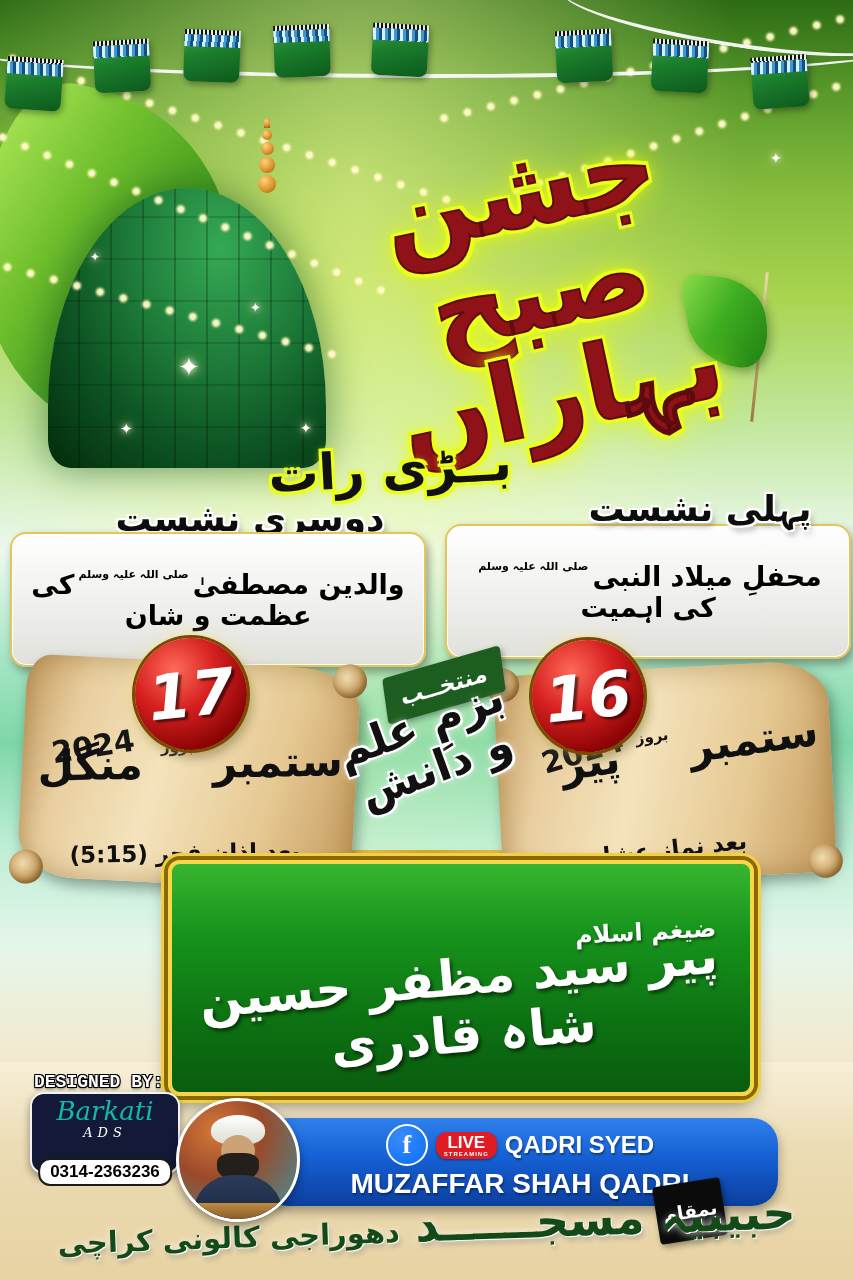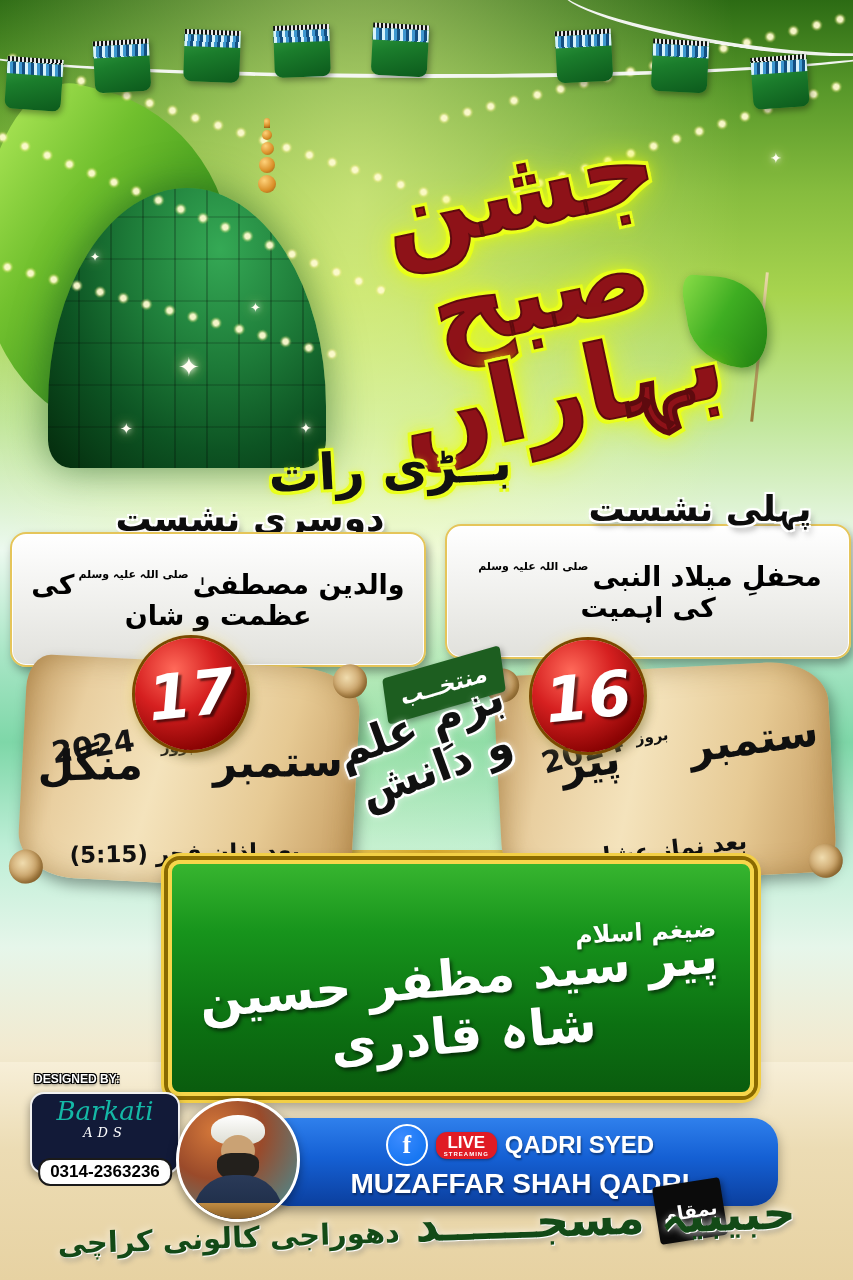--- a/index.html
+++ b/index.html
@@ -105,22 +105,22 @@
     background:#070707;color:#fff;font-weight:bold;font-size:21px;padding:5px 32px;border-radius:22px;
     box-shadow:0 2px 5px rgba(0,0,0,.55),inset 0 0 0 1px #3a3a3a;white-space:nowrap;}
   .prefix{position:absolute;top:54px;right:34px;direction:rtl;color:#fff;font-size:24px;font-weight:bold;
     transform:rotate(-3deg);text-shadow:1px 2px 3px rgba(0,0,0,.5);}
   .name-urdu{position:absolute;top:86px;left:10px;right:10px;direction:rtl;text-align:center;color:#fff;
     font-weight:bold;font-size:50px;line-height:1.14;transform:rotate(-5deg);
     text-shadow:2px 3px 4px rgba(0,0,0,.55);}
   
   .bottom-band{position:absolute;left:0;top:1062px;width:853px;height:218px;z-index:3;
     background:linear-gradient(180deg,#f7efd8 0%,#ecdcb4 40%,#e7d2a2 100%);}
-  .designed-label{position:absolute;left:34px;top:1072px;z-index:6;color:#fff;font-weight:bold;font-size:12px;
-    font-family:Liberation Sans, sans-serif;
+  .designed-label{position:absolute;left:34px;top:1072px;z-index:6;color:#fff;font-weight:bold;font-size:18px;
+    font-family:Liberation Mono, monospace;
     text-shadow:1px 1px 0 #000,-1px -1px 0 #000,1px -1px 0 #000,-1px 1px 0 #000,0 2px 3px rgba(0,0,0,.6);}
   .designer-box{position:absolute;left:30px;top:1092px;width:146px;height:78px;z-index:6;
     background:#121a38;border:2px solid #f2f2f2;border-radius:14px;text-align:center;
     box-shadow:0 4px 8px rgba(0,0,0,.4);}
   .designer-name{font-family:"DejaVu Serif",serif;font-style:italic;color:#14b8a6;font-size:26px;line-height:1.05;margin-top:4px;}
   .designer-ads{color:#fff;font-size:13px;letter-spacing:5px;font-family:"DejaVu Serif",serif;font-style:italic;}
   .designer-phone{position:absolute;left:50%;transform:translateX(-50%);bottom:-14px;white-space:nowrap;
     background:#fff;border:2px solid #1a1a1a;border-radius:12px;padding:2px 10px;
     color:#000;font-weight:bold;font-size:17px;font-family:"Liberation Sans",sans-serif;}
   .speaker-photo{position:absolute;left:176px;top:1098px;width:118px;height:118px;border-radius:50%;z-index:7;

